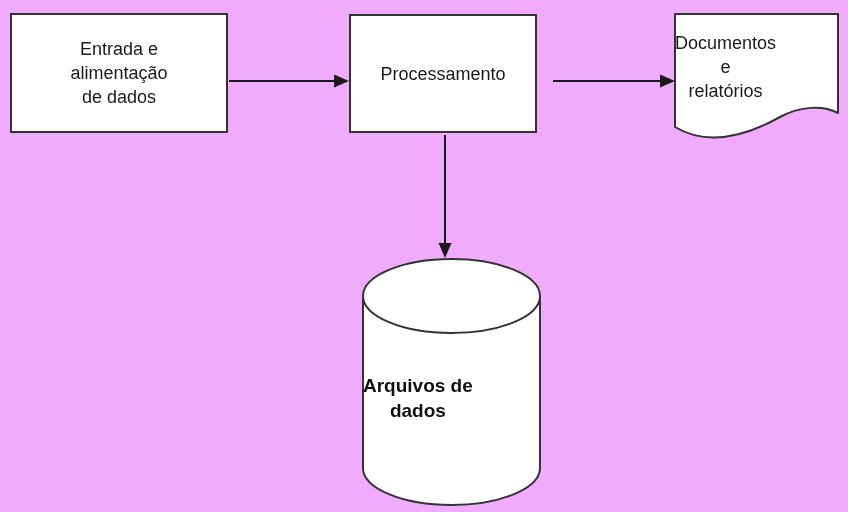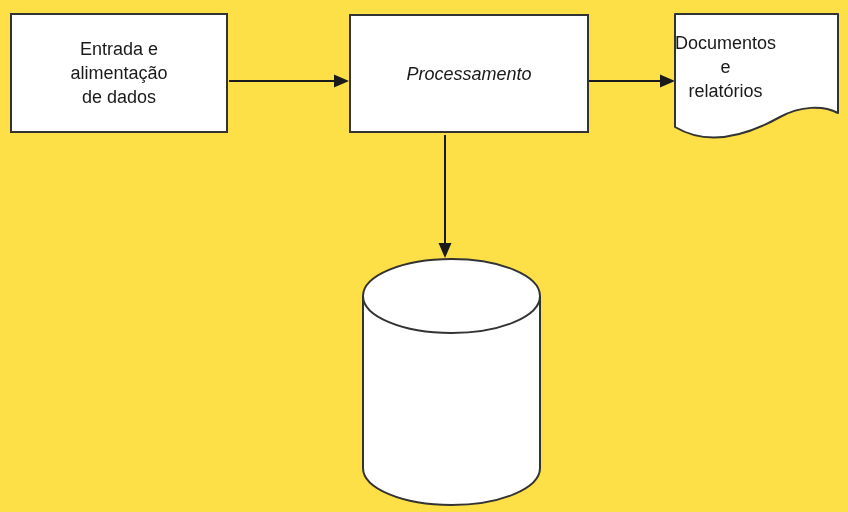--- a/index.html
+++ b/index.html
@@ -4,40 +4,40 @@
 <style>
   html, body {
     margin: 0;
     padding: 0;
     background: #ffffff;
   }
   .canvas {
     position: relative;
     width: 848px;
     height: 512px;
-    background: #fde047;
+    background: #f0abfc;
     font-family: "Liberation Sans", sans-serif;
     overflow: hidden;
   }
   .diagram-svg {
     position: absolute;
     left: 0;
     top: 0;
   }
   .node-rect {
     position: absolute;
     box-sizing: border-box;
     border: 2px solid #333333;
     background: #ffffff;
     display: flex;
     align-items: center;
     justify-content: center;
   }
   .node-rect.input  { left: 10px;  top: 13px; width: 218px; height: 120px; }
-  .node-rect.process{ left: 349px; top: 14px; width: 240px; height: 119px; font-style: italic; }
+  .node-rect.process{ left: 349px; top: 14px; width: 188px; height: 119px; }
   .node-label {
     font-size: 18px;
     line-height: 24px;
     color: #1a1a1a;
     text-align: center;
     white-space: pre-line;
   }
   .overlay-label {
     position: absolute;
     display: flex;
@@ -97,14 +97,18 @@
   <div class="node-rect process">
     <span class="node-label">Processamento</span>
   </div>
 
   <div class="overlay-label document">
     <span class="node-label">Documentos
 e
 relatórios</span>
   </div>
 
+  <div class="overlay-label cylinder">
+    <span class="node-label">Arquivos de
+dados</span>
+  </div>
 
 </div>
 
 </body></html>

